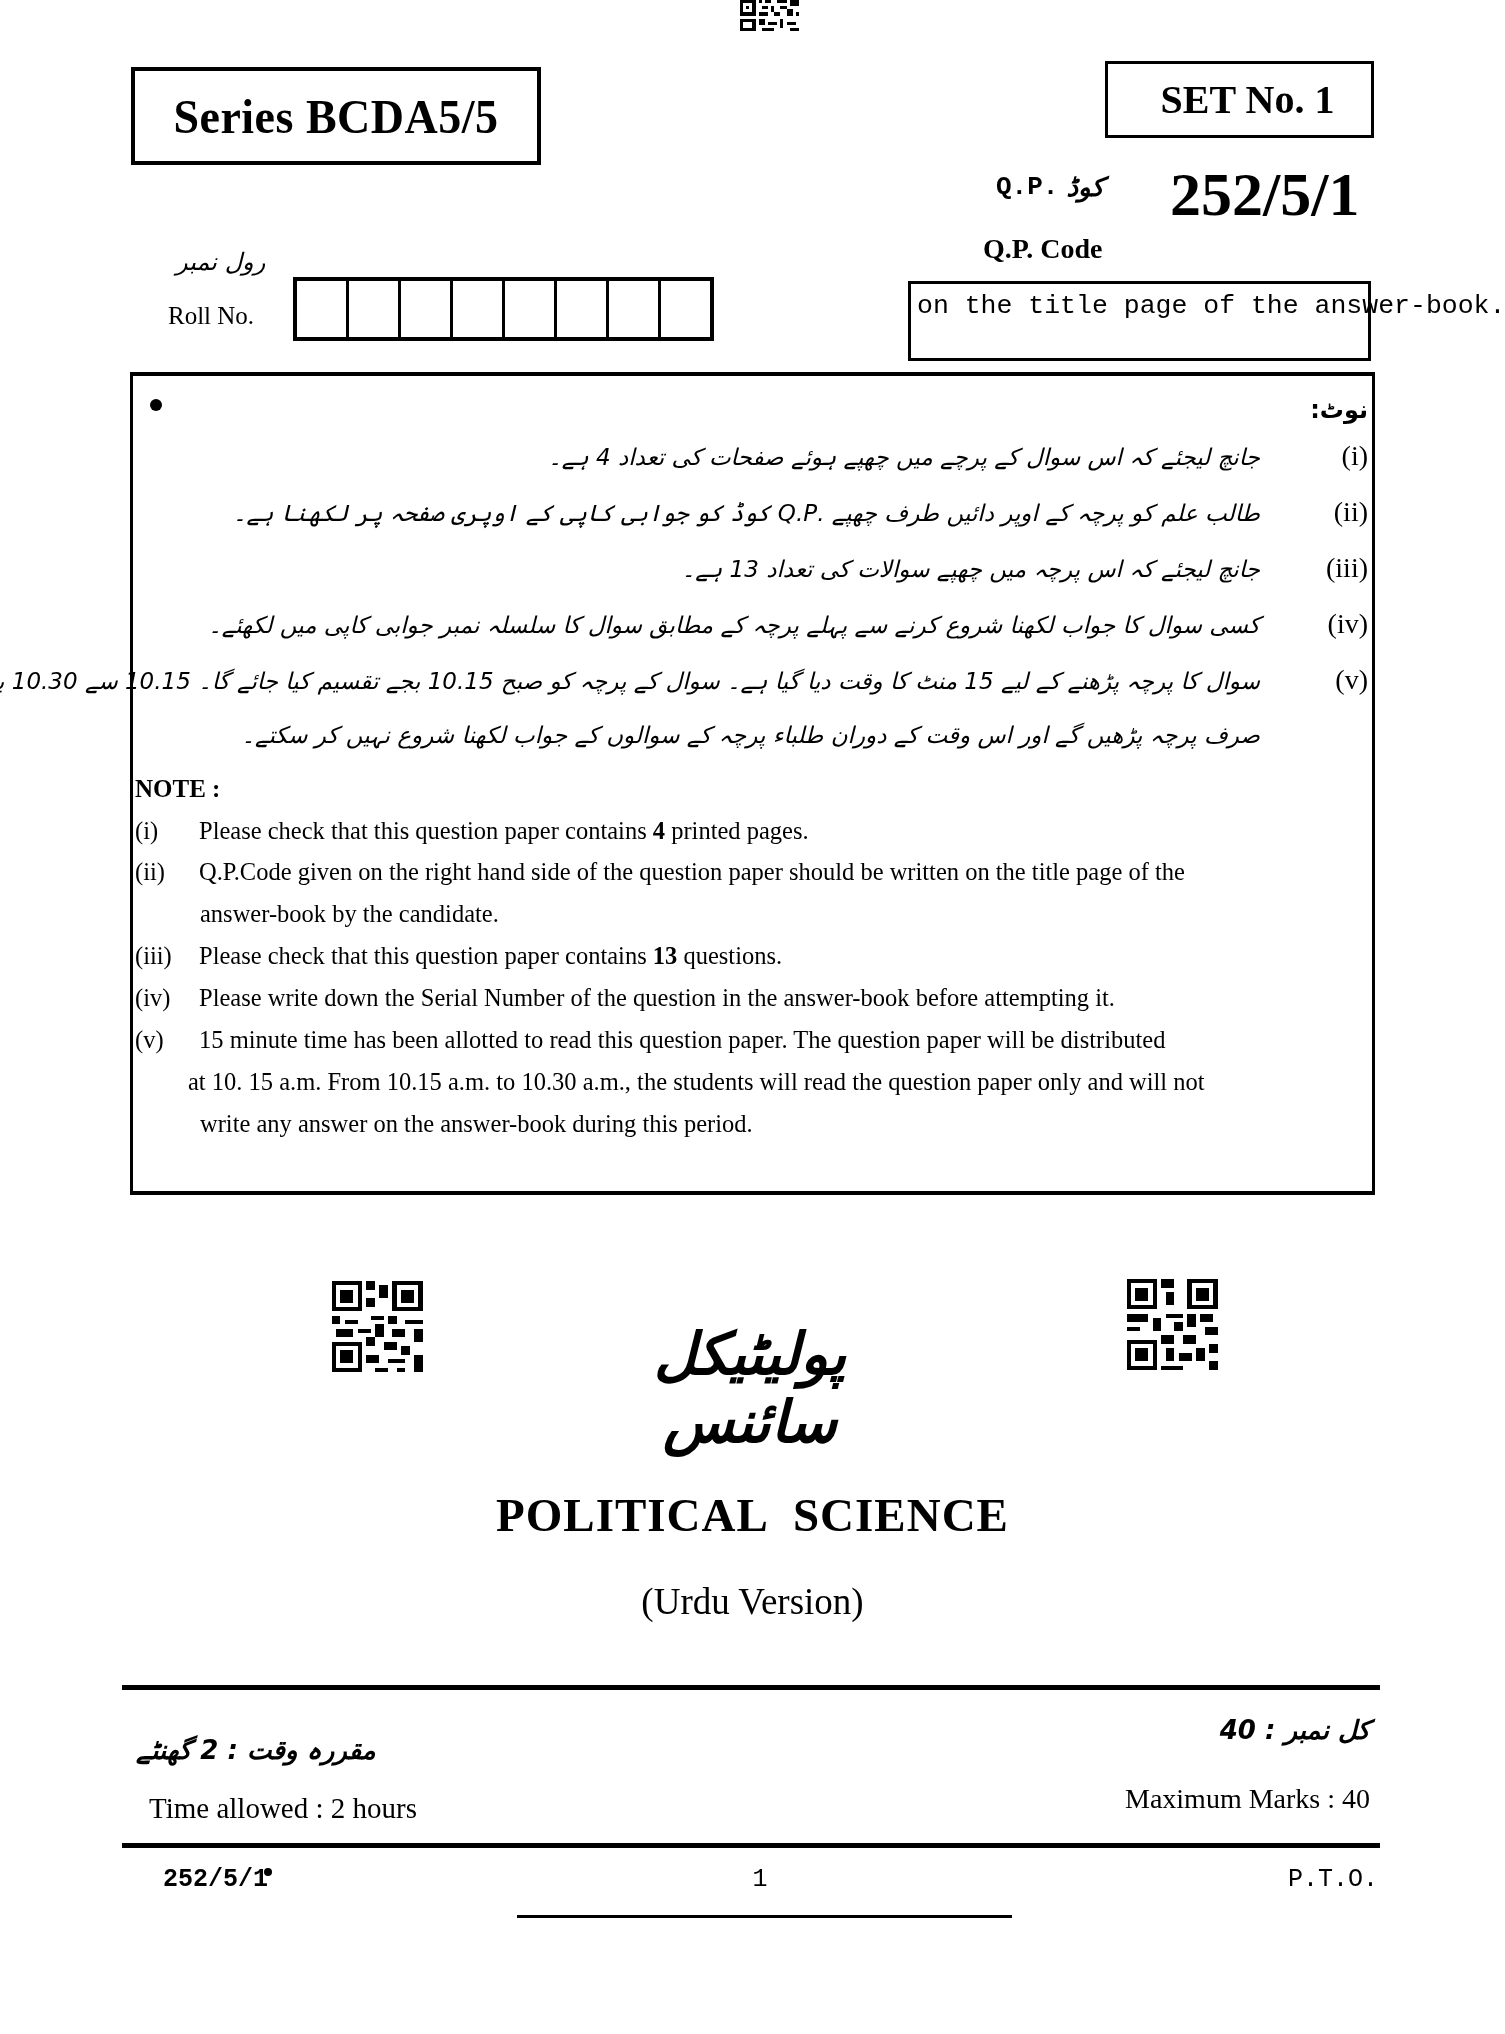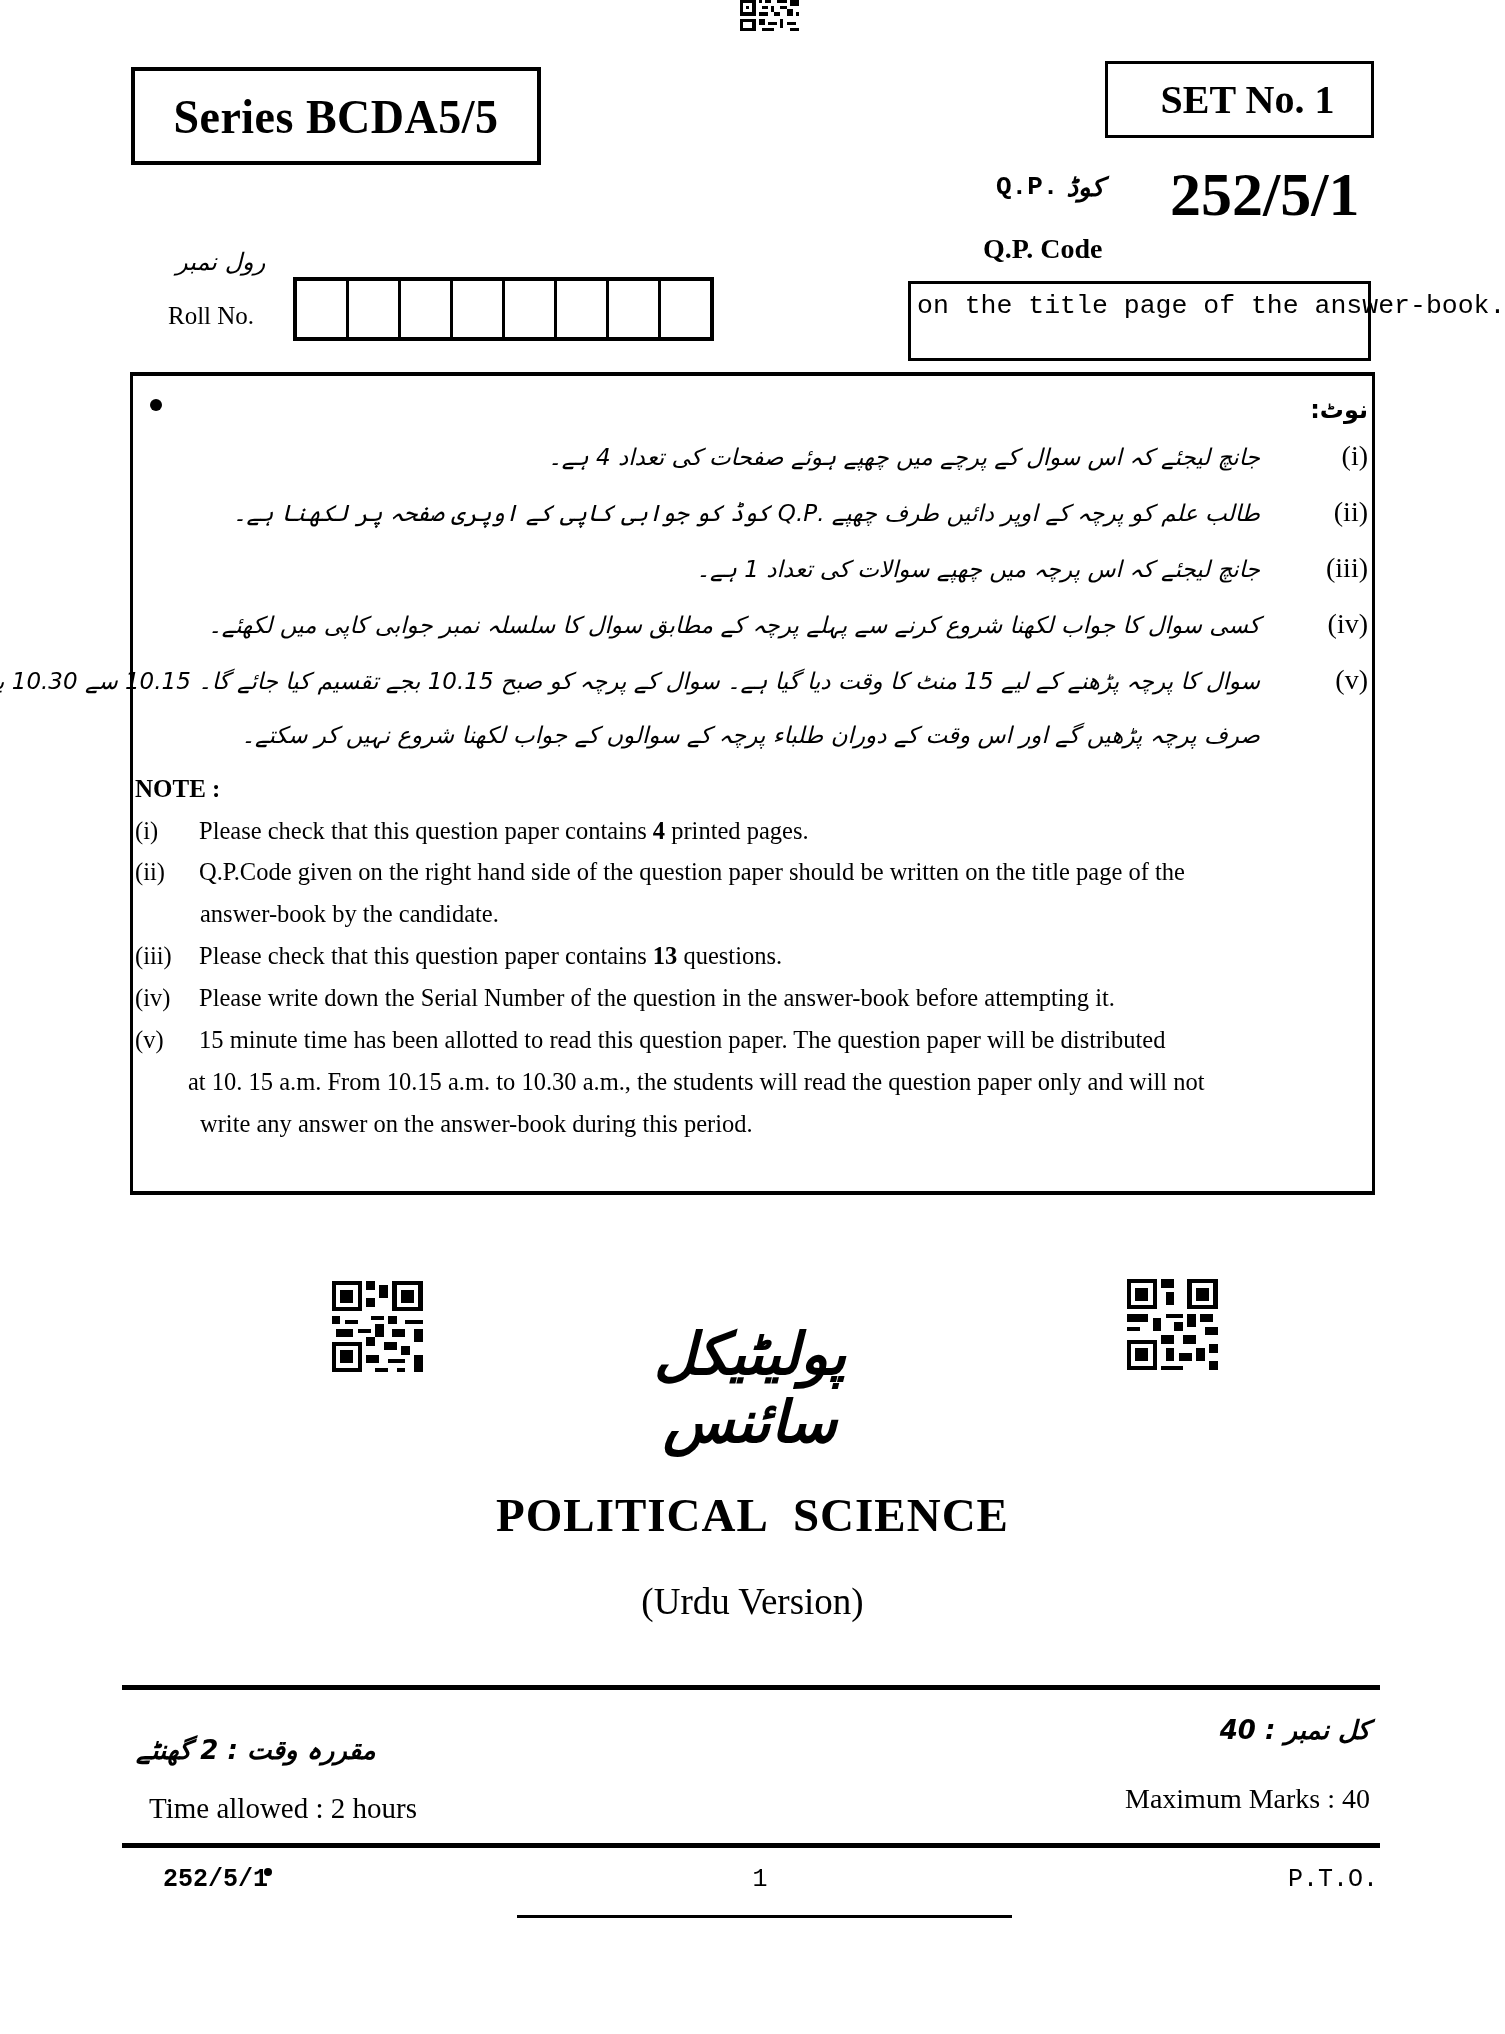--- a/index.html
+++ b/index.html
@@ -116,21 +116,21 @@
 <div class="urdu-row" style="top:440px;">
   <span class="num">(i)</span>
   <span class="txt urdu">جانچ لیجئے کہ اس سوال کے پرچے میں چھپے ہوئے صفحات کی تعداد 4 ہے۔</span>
 </div>
 <div class="urdu-row" style="top:496px;">
   <span class="num">(ii)</span>
   <span class="txt urdu">طالب علم کو پرچہ کے اوپر دائیں طرف چھپے .Q.P کوڈ کو جوابی کاپی کے اوپری صفحہ پر لکھنا ہے۔</span>
 </div>
 <div class="urdu-row" style="top:552px;">
   <span class="num">(iii)</span>
-  <span class="txt urdu">جانچ لیجئے کہ اس پرچہ میں چھپے سوالات کی تعداد 1 ہے۔</span>
+  <span class="txt urdu">جانچ لیجئے کہ اس پرچہ میں چھپے سوالات کی تعداد 13 ہے۔</span>
 </div>
 <div class="urdu-row" style="top:608px;">
   <span class="num">(iv)</span>
   <span class="txt urdu">کسی سوال کا جواب لکھنا شروع کرنے سے پہلے پرچہ کے مطابق سوال کا سلسلہ نمبر جوابی کاپی میں لکھئے۔</span>
 </div>
 <div class="urdu-row" style="top:664px;">
   <span class="num">(v)</span>
   <span class="txt urdu">سوال کا پرچہ پڑھنے کے لیے 15 منٹ کا وقت دیا گیا ہے۔ سوال کے پرچہ کو صبح 10.15 بجے تقسیم کیا جائے گا۔ 10.15 سے 10.30 بجے تک طلباء</span>
 </div>
 <div class="urdu-cont urdu" style="right:245px; top:722px;">صرف پرچہ پڑھیں گے اور اس وقت کے دوران طلباء پرچہ کے سوالوں کے جواب لکھنا شروع نہیں کر سکتے۔</div>

